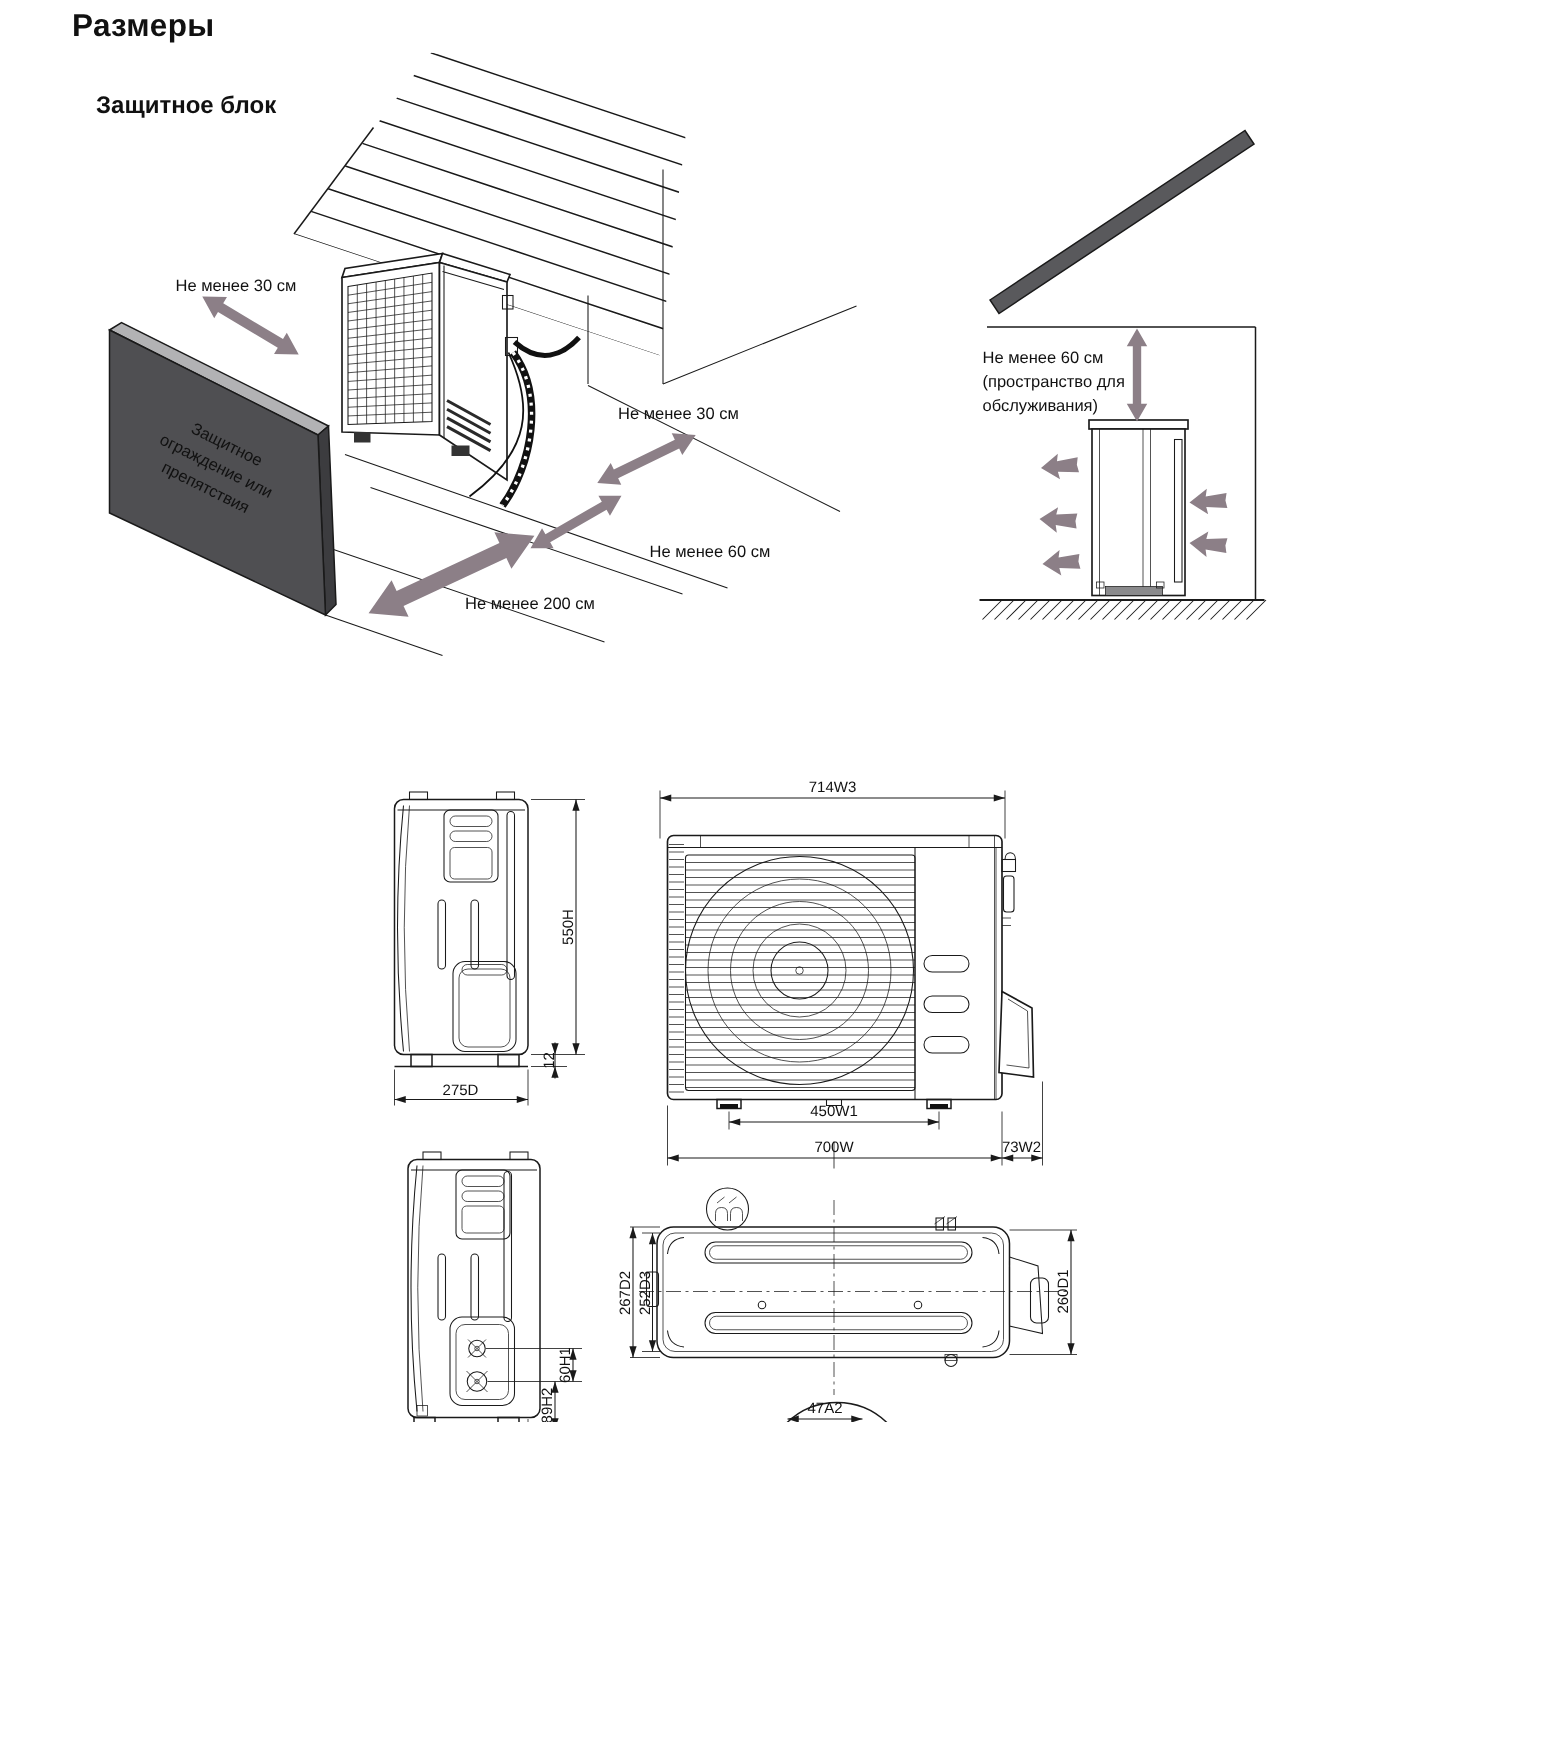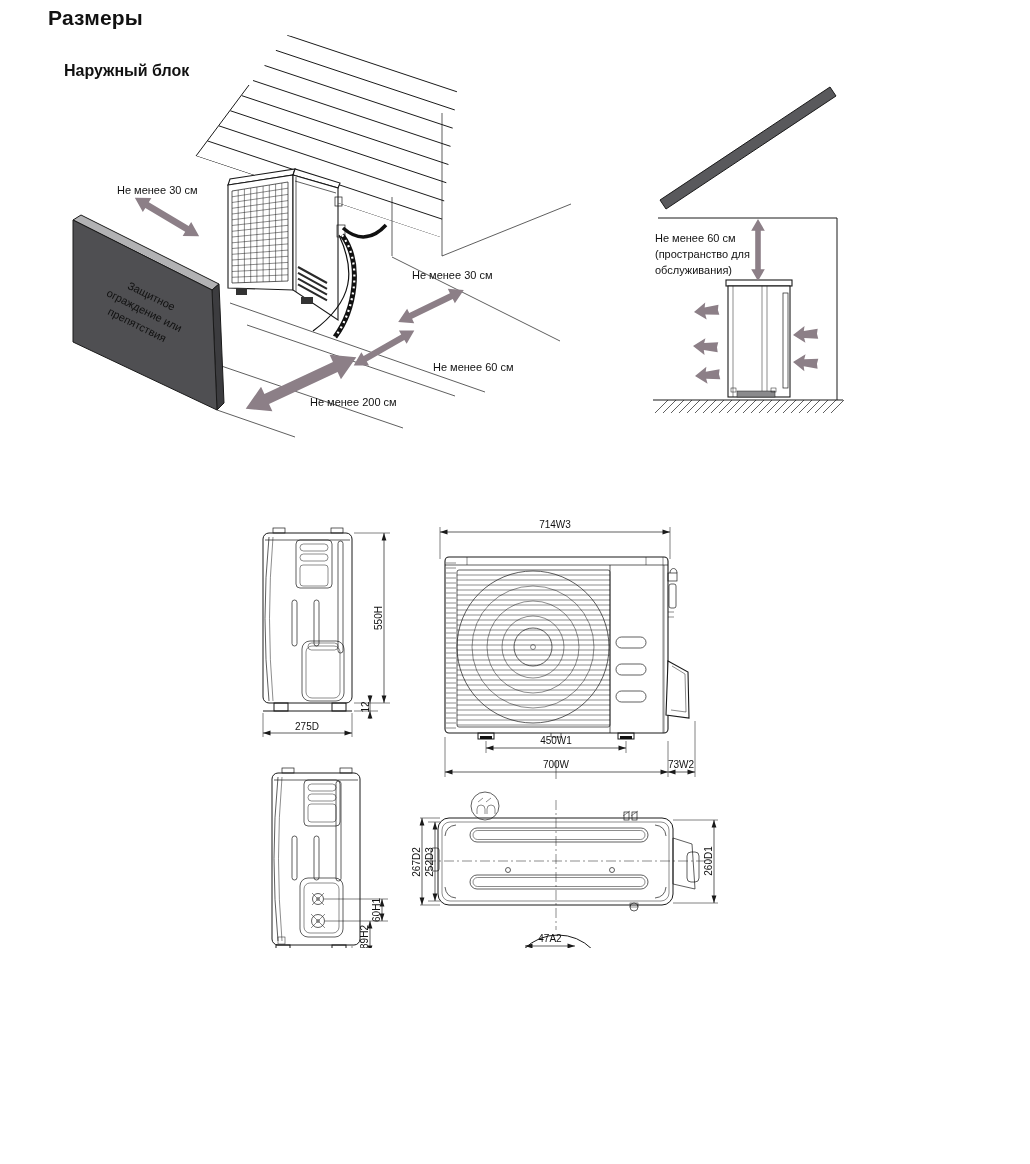--- a/index.html
+++ b/index.html
@@ -32,21 +32,21 @@
       <polygon id="dimarr" points="0,0 7.5,-2.4 7.5,2.4" fill="#1a1a1a"></polygon>
       <polygon id="dblarrow" points="-50,0 -31,-11 -31,-4.5 31,-4.5 31,-11 50,0 31,11 31,4.5 -31,4.5 -31,11"></polygon>
       <path id="flowarrow" d="M0,0 L12,-8.5 L11,-3.5 L25,-5 L24,0 L25,5 L11,3.5 L12,8.5 Z"></path>
       <clipPath id="roofclip">
           <polygon points="141,71 232,-50 405,-20 385,152"></polygon>
         </clipPath>
     </defs>
   </svg>
 
   <div class="abs title" style="left:48px;top:6px;">Размеры</div>
-  <div class="abs section" style="left:64px;top:62px;">Наружный блок</div>
+  <div class="abs section" style="left:64px;top:62px;">Защитное блок</div>
 
   <svg class="abs" style="left:55px;top:85px;" width="530" height="370" viewBox="0 0 530 370">
 
     <g clip-path="url(#roofclip)">
       <path class="s1" d="M141,71L405,159 M152.4,55.9L416.4,143.9 M163.8,40.8L427.8,128.8 M175.2,25.7L439.2,113.7 M186.6,10.6L450.6,98.6 M198,-4.5L462,83.5 M209.4,-19.6L473.4,68.4 M220.8,-34.7L484.8,53.3 M232.2,-49.8L496.2,38.2"></path>
     </g>
     <path class="s1" d="M141,71L194,0"></path>
 
     <g>
       <path class="s07" d="M387,28V171 M337,112V171"></path>

